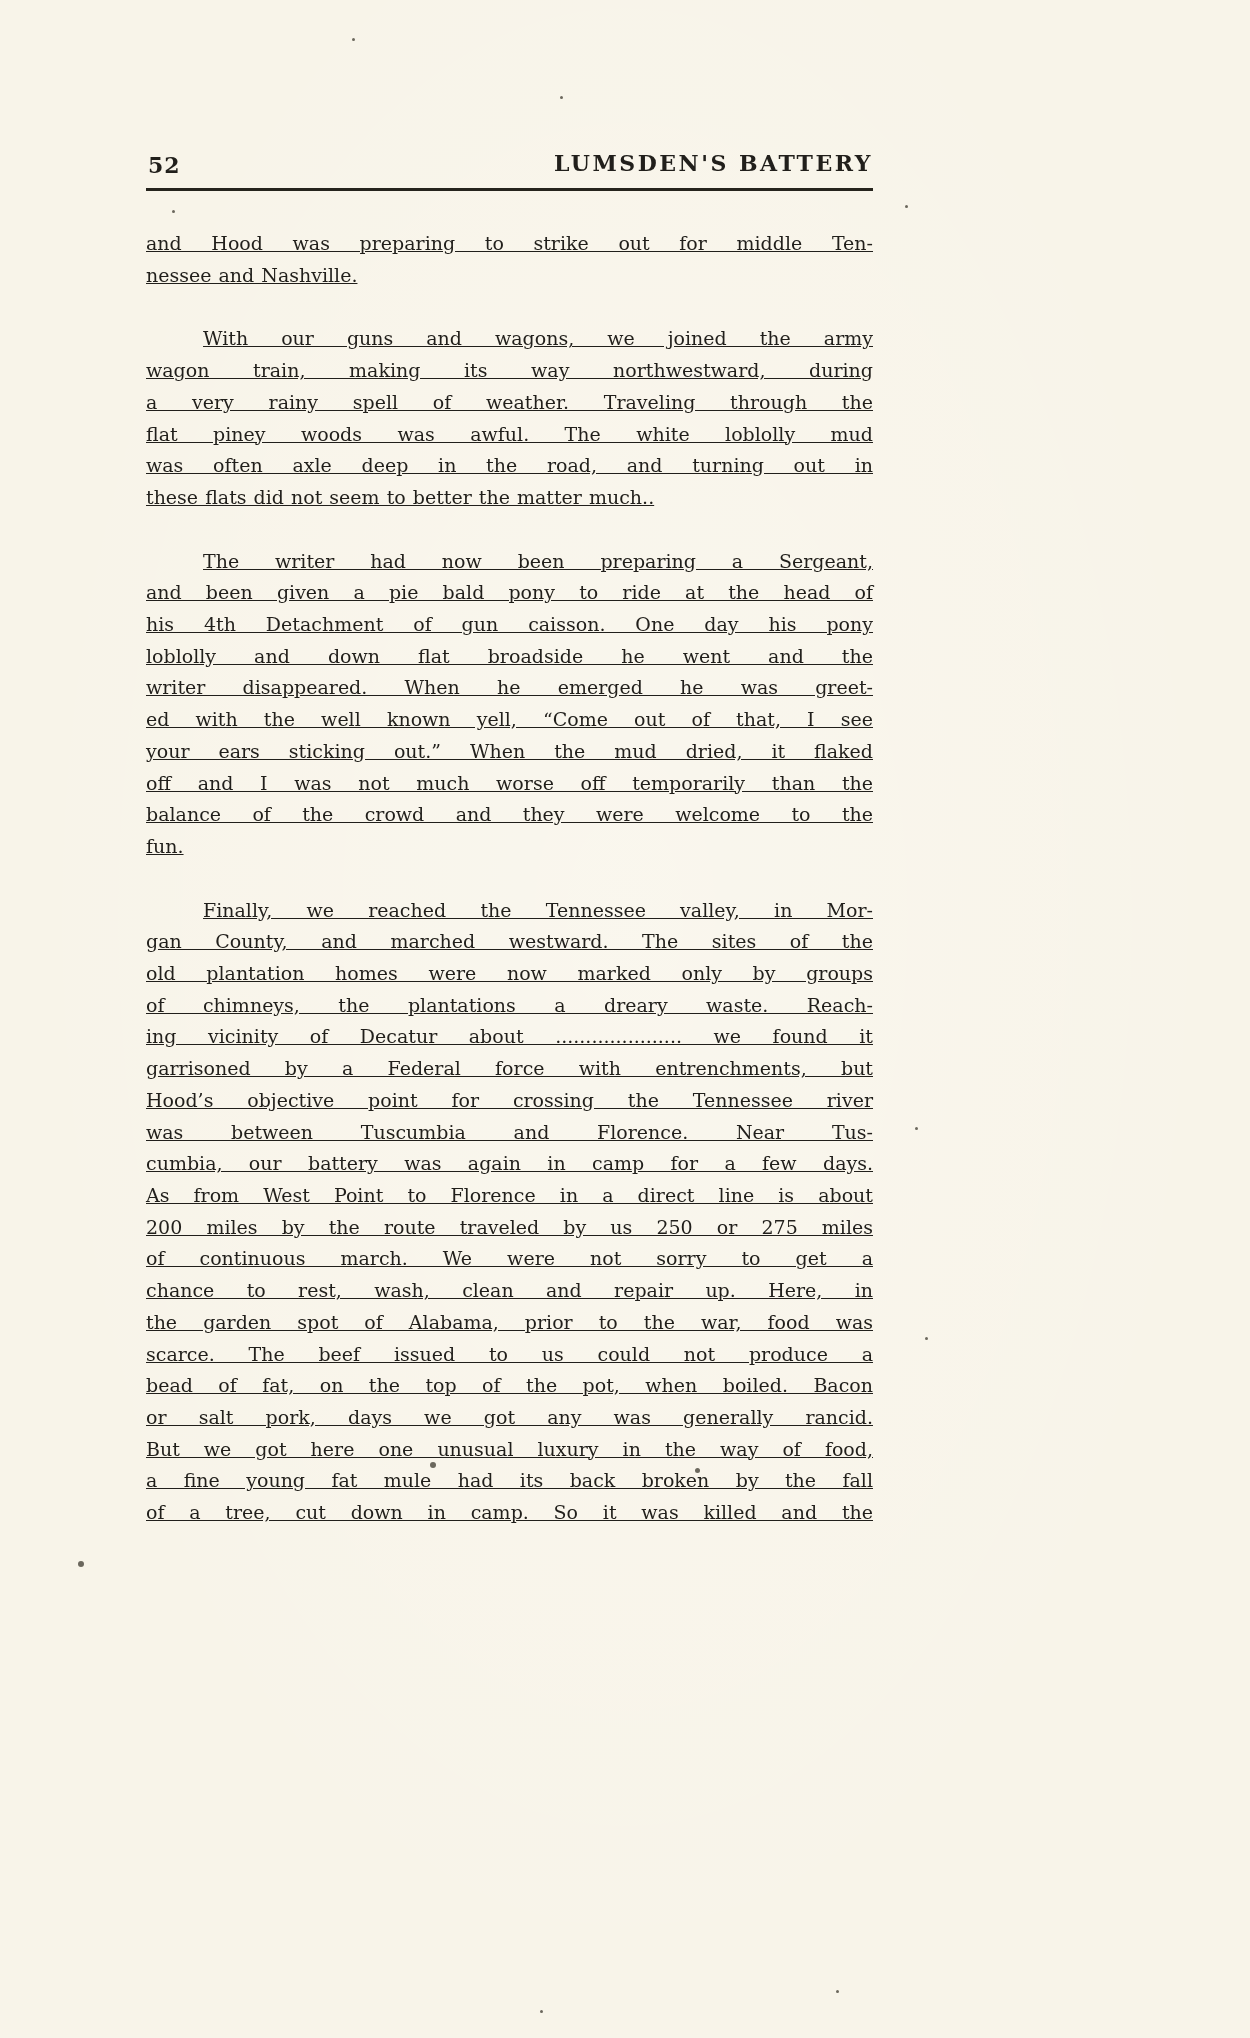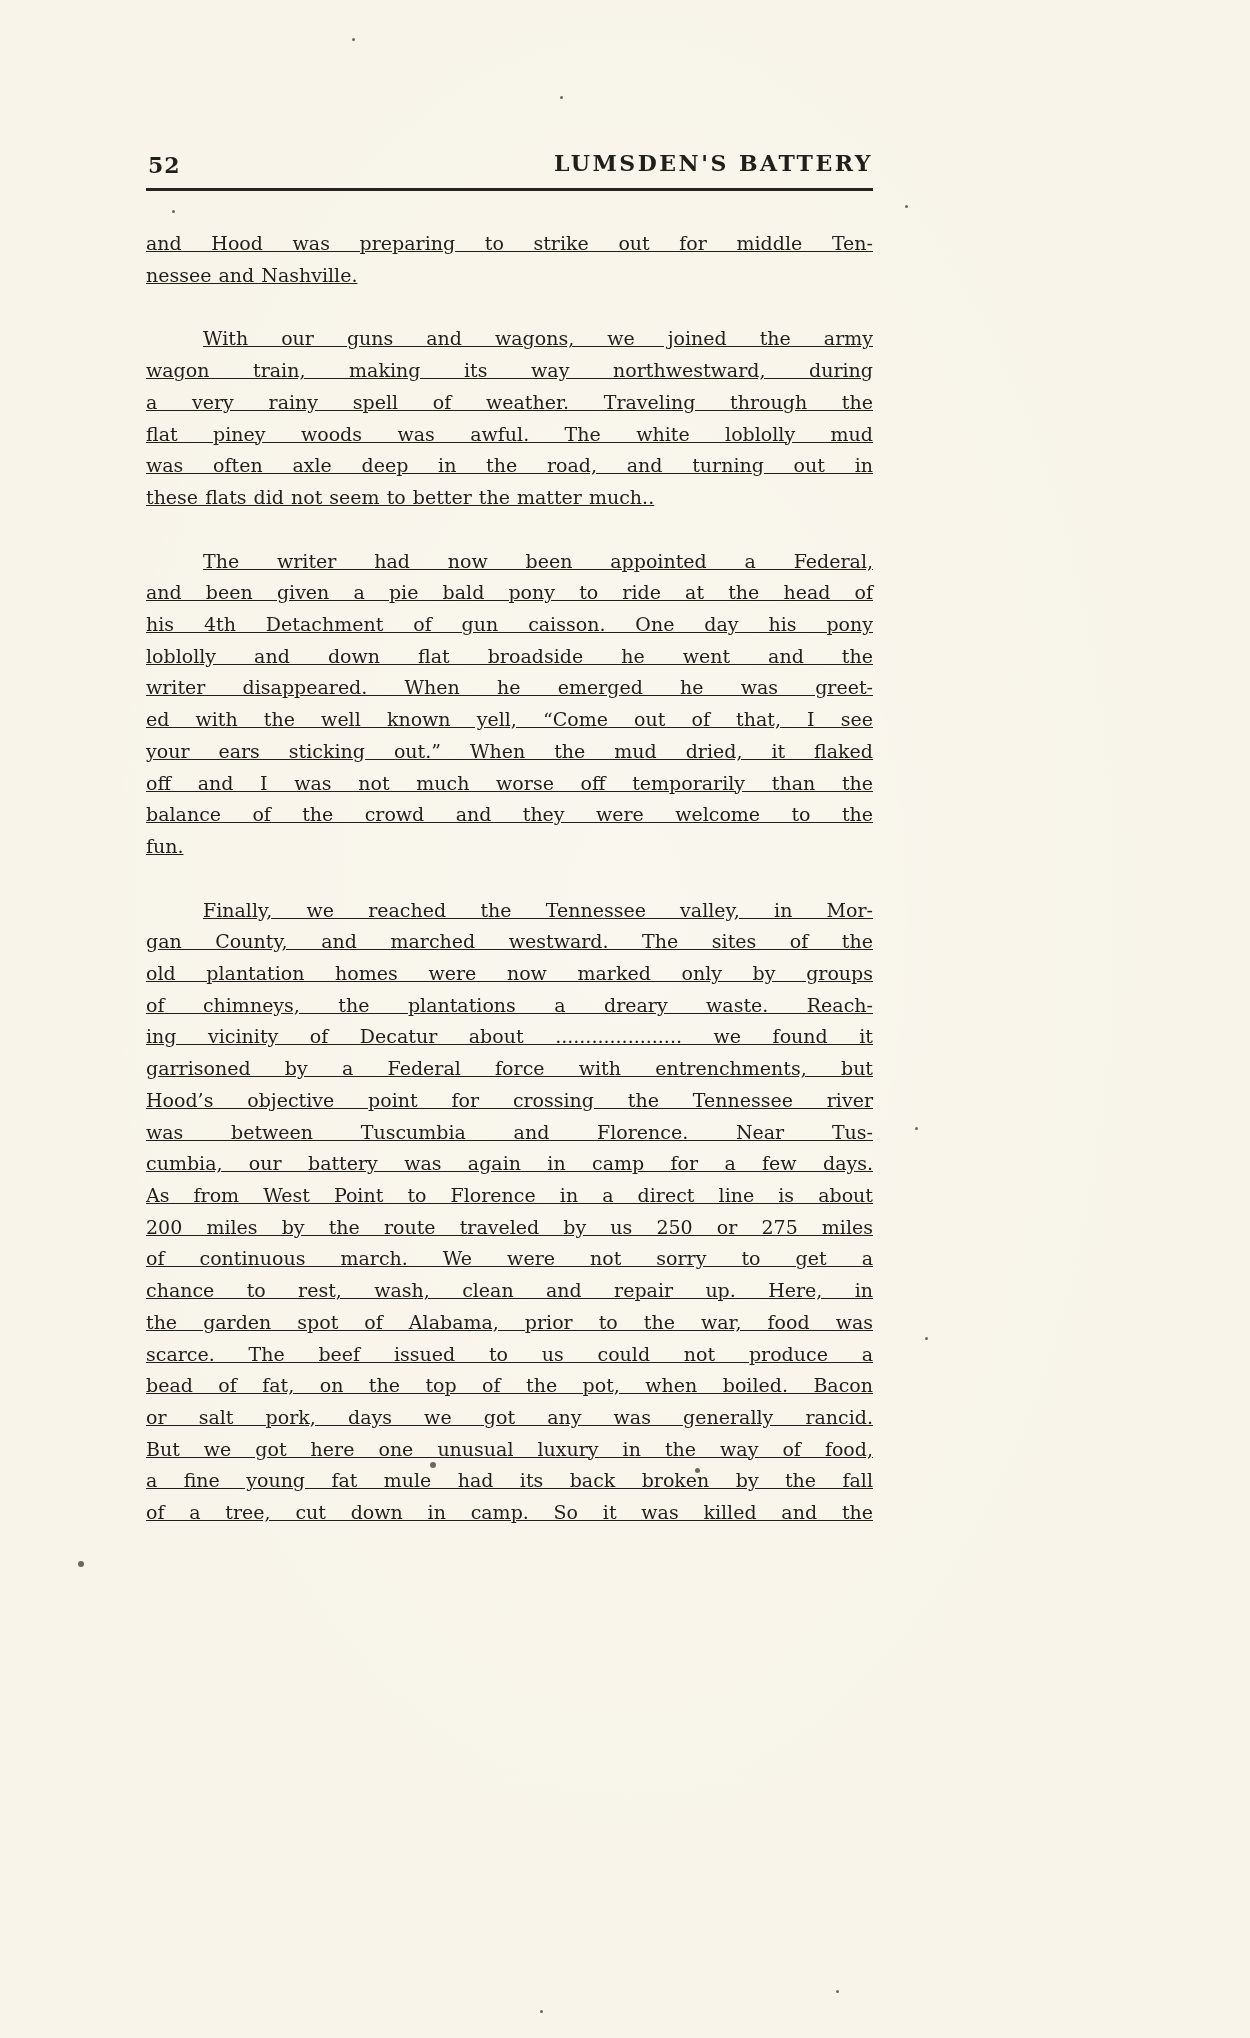--- a/index.html
+++ b/index.html
@@ -81,21 +81,21 @@
         </div>
         <div class="paragraph">
           <div class="line indent">With our guns and wagons, we joined the army</div>
           <div class="line">wagon train, making its way northwestward, during</div>
           <div class="line">a very rainy spell of weather. Traveling through the</div>
           <div class="line">flat piney woods was awful. The white loblolly mud</div>
           <div class="line">was often axle deep in the road, and turning out in</div>
           <div class="line last">these flats did not seem to better the matter much..</div>
         </div>
         <div class="paragraph">
-          <div class="line indent">The writer had now been appointed a Federal,</div>
+          <div class="line indent">The writer had now been preparing a Sergeant,</div>
           <div class="line">and been given a pie bald pony to ride at the head of</div>
           <div class="line">his 4th Detachment of gun caisson. One day his pony</div>
           <div class="line">loblolly and down flat broadside he went and the</div>
           <div class="line">writer disappeared. When he emerged he was greet-</div>
           <div class="line">ed with the well known yell, “Come out of that, I see</div>
           <div class="line">your ears sticking out.” When the mud dried, it flaked</div>
           <div class="line">off and I was not much worse off temporarily than the</div>
           <div class="line">balance of the crowd and they were welcome to the</div>
           <div class="line last">fun.</div>
         </div>

